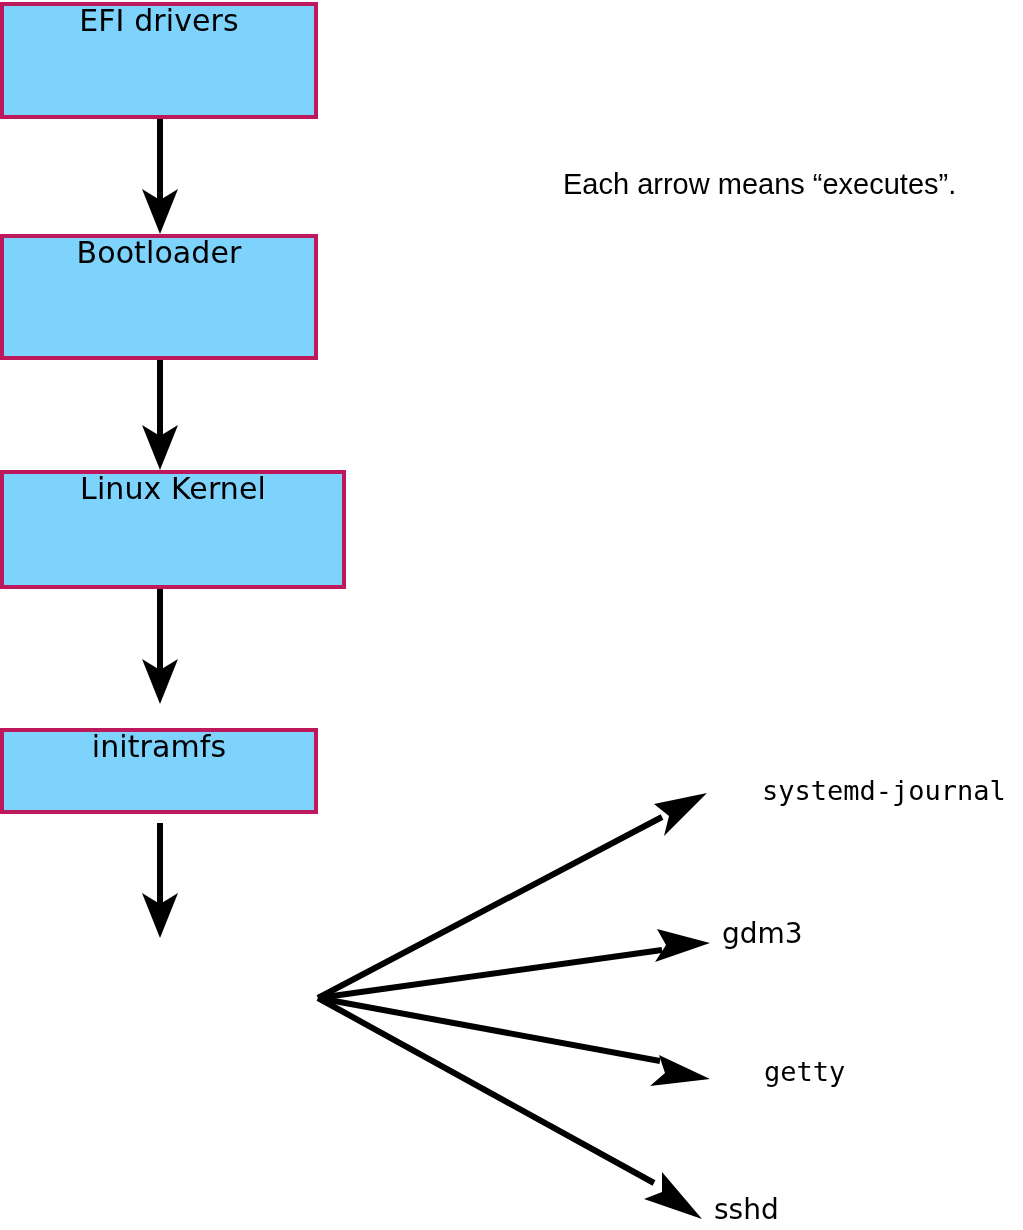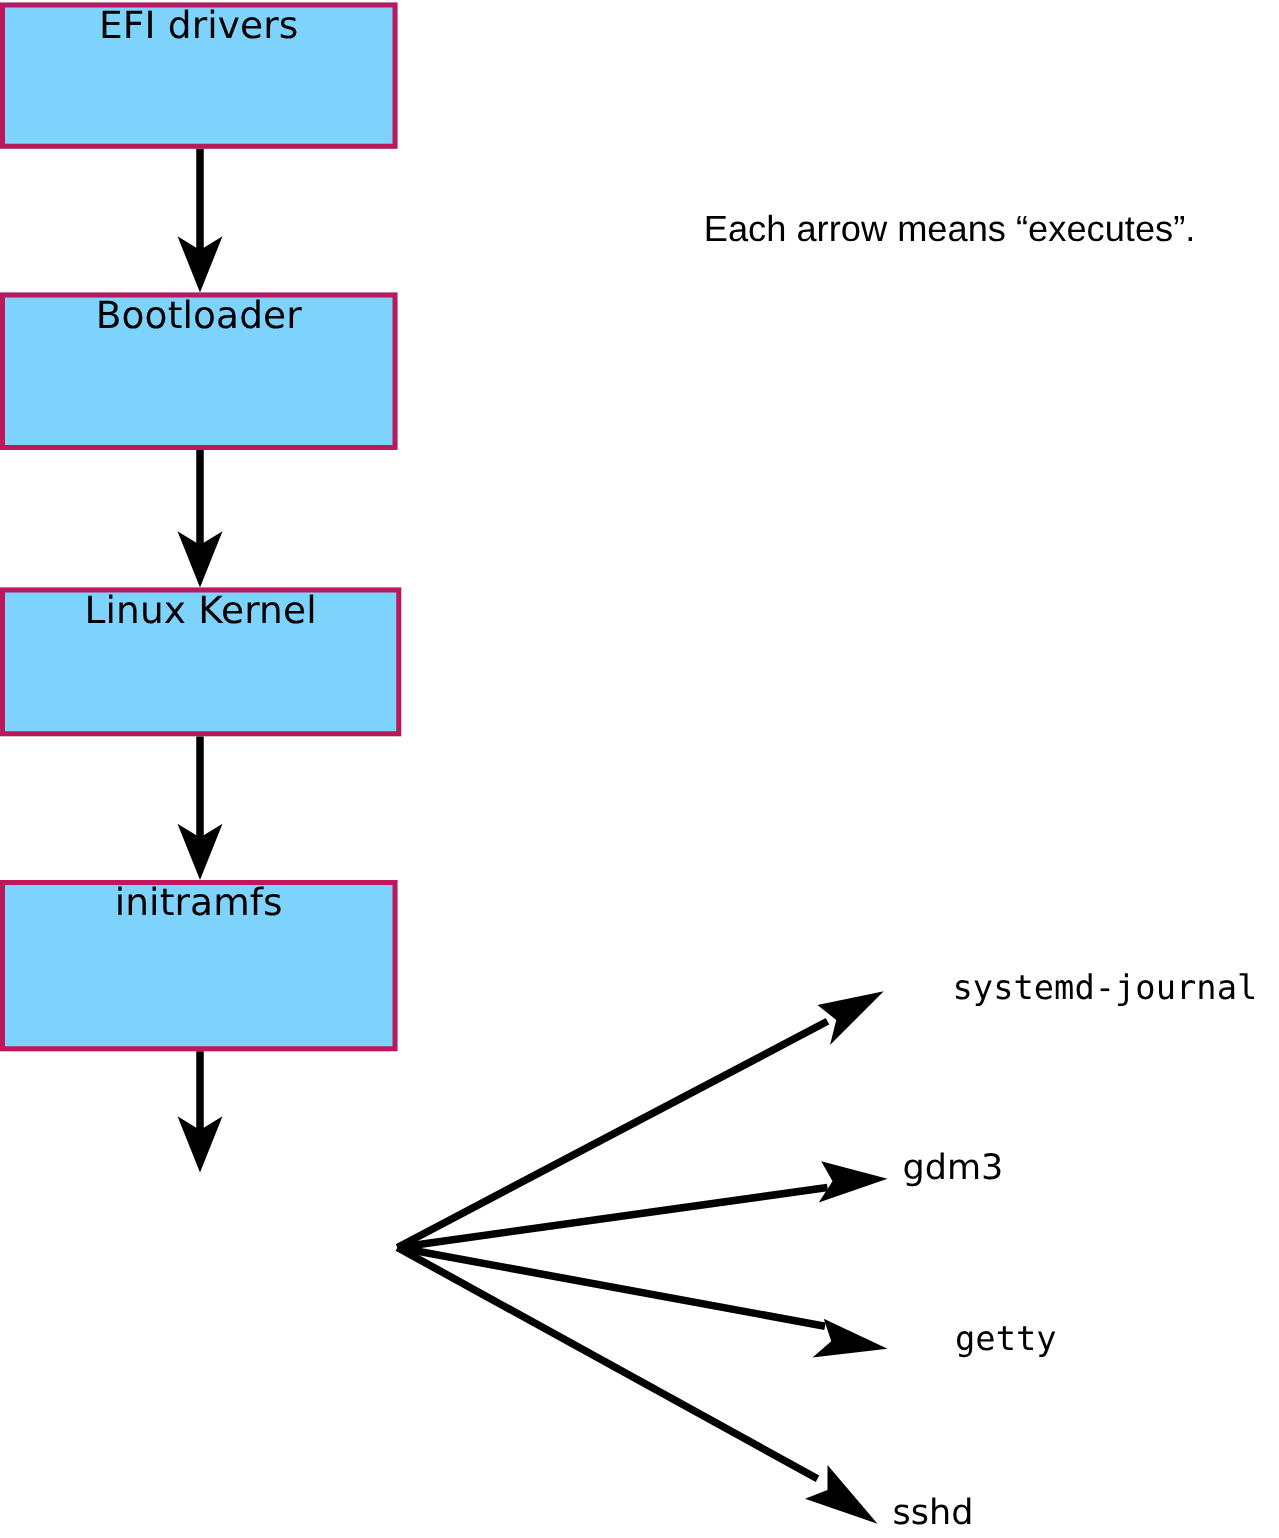--- a/index.html
+++ b/index.html
@@ -39,22 +39,22 @@
     font-family: "DejaVu Sans", sans-serif;
     font-size: 30px;
     line-height: 1;
     color: #000000;
     white-space: nowrap;
     letter-spacing: 0.1px;
   }
 
   .box-efi-drivers   { left: 0px; top: 2px;   width: 318px; height: 117px; }
   .box-bootloader    { left: 0px; top: 234px; width: 318px; height: 126px; }
-  .box-linux-kernel  { left: 0px; top: 470px; width: 321px; height: 119px; }
-  .box-initramfs     { left: 0px; top: 704px; width: 318px; height: 137px; }
+  .box-linux-kernel  { left: 0px; top: 470px; width: 346px; height: 119px; }
+  .box-initramfs     { left: 0px; top: 728px; width: 318px; height: 86px; }
   .box-systemd       { left: 0px; top: 938px; width: 318px; height: 120px; }
 
   
   #arrow-layer {
     position: absolute;
     left: 0;
     top: 0;
     width: 1023px;
     height: 1230px;
     pointer-events: none;

